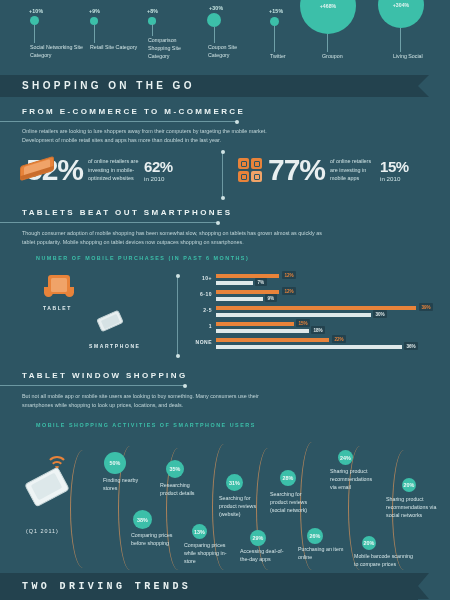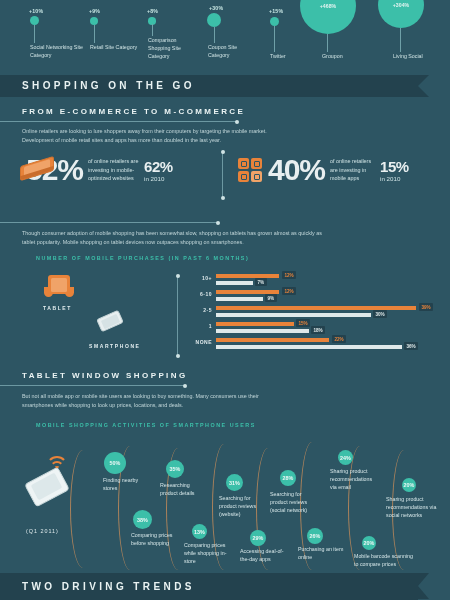--- a/index.html
+++ b/index.html
@@ -241,28 +241,29 @@
     <div class="d2"></div>
   </div>
 
   <div class="stat" style="left:238px; top:155px;">
     <div class="appgrid" style="position:relative;">
       <div></div>
       <div></div>
       <div></div>
       <div class="filled"></div>
     </div>
-    <div class="big-num" style="margin-left:6px;">40%</div>
+    <div class="big-num" style="margin-left:6px;">77%</div>
     <div class="desc" style="width:46px;">of online retailers are investing in mobile apps</div>
     <div class="yearwrap">
       <div class="year-num">15%</div>
       <div class="year-lbl">in 2010</div>
     </div>
   </div>
 
+  <div class="sec-head" style="top:208px;">TABLETS BEAT OUT SMARTPHONES</div>
   <div class="sec-rule" style="top:222px; width:218px;">
       <div class="dot"></div>
     </div>
   <div class="body-txt" style="left:22px; top:229px; width:300px;">Though consumer adoption of mobile shopping has been somewhat slow, shopping on tablets has grown almost as quickly as tablet popularity. Mobile shopping on tablet devices now outpaces shopping on smartphones.</div>
 
   <div class="sub-head" style="left:36px; top:255px;">NUMBER OF MOBILE PURCHASES (IN PAST 6 MONTHS)</div>
 
   <div class="tablet-ico" style="left:44px; top:275px;">
     <div class="t-handL"></div>
     <div class="t-handR"></div>
@@ -415,17 +416,17 @@
     </div>
     <div class="cl-lbl" style="left:354px; top:112px; width:62px;">Mobile barcode scanning to compare prices</div>
 
     <div class="cl-bub" style="left:402px; top:38px; width:14px; height:14px;">
       <span>20%</span>
     </div>
     <div class="cl-lbl" style="left:386px; top:55px; width:58px;">Sharing product recommendations via social networks</div>
   </div>
 
   <div class="banner" style="top:573px; width:418px; height:27px;">
-    <h1 style="line-height:27px;">TWO DRIVING TRENDS</h1>
+    <h1 style="line-height:27px;font-family:Liberation Mono, monospace;">TWO DRIVING TRENDS</h1>
     <div class="ribbon-notch" style="border-top-width:13.5px; border-bottom-width:13.5px; border-right-width:11px; right:-11px;"></div>
   </div>
 
 </div>
 
 </body></html>

